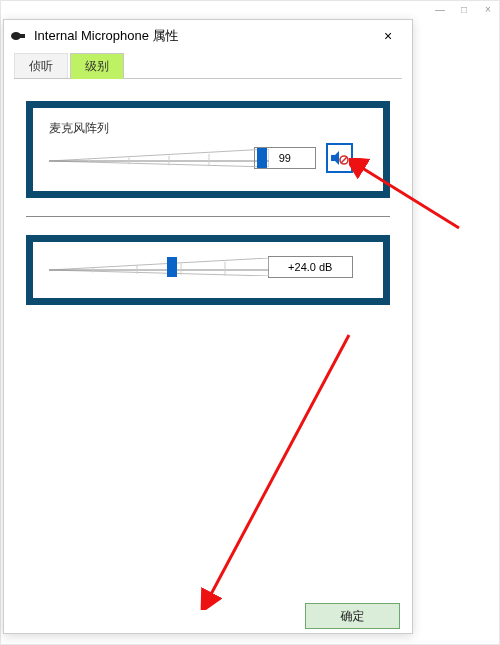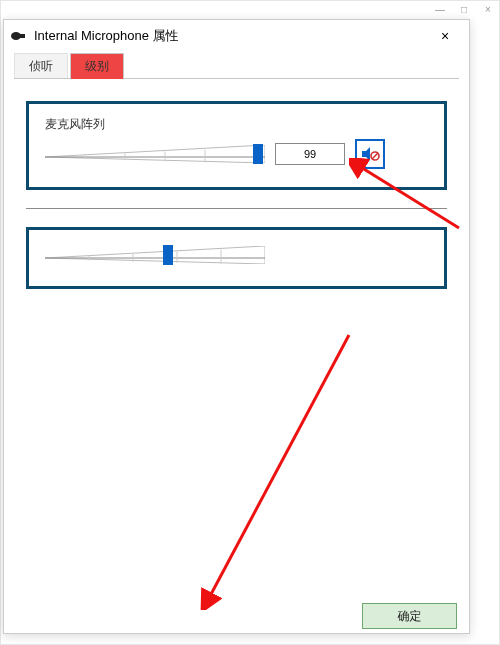--- a/index.html
+++ b/index.html
@@ -1,31 +1,31 @@
 <!DOCTYPE html>
 <html><head>
 <meta charset="utf-8">
 <style>
   * { box-sizing: border-box; font-family: "Microsoft YaHei", "Segoe UI", sans-serif; }
   body { margin: 0; background: #f0f0f0; width: 500px; height: 645px; position: relative; overflow: hidden; }
   .outer-frame { position: absolute; left: 0; top: 0; width: 500px; height: 645px; background: #fff; border: 1px solid #e6e6e6; }
   .outer-titlebar { height: 17px; display:flex; justify-content:flex-end; align-items:center; padding-right:6px; gap:14px; }
   .outer-ctrl { width:10px; height:10px; color:#999; font-size:10px; line-height:10px; text-align:center; cursor:default; }
-  .dialog { position: absolute; left: 2px; top: 18px; width: 467px; height: 615px; background:#fff; border:1px solid #ccc; box-shadow: 0 2px 10px rgba(0,0,0,.15);}
+  .dialog { position: absolute; left: 2px; top: 18px; width: 410px; height: 615px; background:#fff; border:1px solid #ccc; box-shadow: 0 2px 10px rgba(0,0,0,.15);}
   .dlg-titlebar { height:32px; display:flex; align-items:center; padding:0 6px; }
   .dlg-icon { width:18px; height:14px; margin-right:6px; position:relative;}
   .dlg-icon svg{display:block;}
   .dlg-title { font-size:13px; color:#000; flex:1;}
   .dlg-close { width:36px; height:28px; display:flex; align-items:center; justify-content:center; font-size:14px; color:#000; cursor:default;}
   .tabs { height:26px; display:flex; align-items:flex-end; background:#fff; padding:0 10px;}
   .tab { font-size:12px; color:#333; padding:4px 14px; border:1px solid transparent; border-bottom:none; background:#f3f3f3; margin-right:2px; cursor:default; position:relative; top:1px;}
-  .tab.active { background:#ef4444; border-color:#c7c7c7; z-index:2;}
+  .tab.active { background:#bef264; border-color:#c7c7c7; z-index:2;}
   .tab:not(.active){ border-color:#e1e1e1; }
   .panel { border-top:1px solid #c7c7c7; margin:0 10px 10px 10px; height:510px; padding:16px 8px; position:relative; }
-  .group { border:3px solid #0c4a6e; padding:12px 30px 18px 16px; margin:6px 4px 18px 4px; }
+  .group { border:7px solid #0c4a6e; padding:12px 30px 18px 16px; margin:6px 4px 18px 4px; }
   .group-label { font-size:12px; color:#333; margin-bottom:6px; display:block;}
   .slider-row { display:flex; align-items:center; gap:10px;}
   .slider-shell { position:relative; width:220px; height:26px; }
   .wedge { position:absolute; left:0; top:4px; height:18px; width:220px;}
   .wedge svg{display:block;}
   .thumb { position:absolute; top:3px; width:10px; height:20px; background:#0a64c8; }
   .value-box { width:70px; height:22px; border:1px solid #888; font-size:11px; text-align:center; line-height:20px; color:#000;}
   .mute-btn { width:30px; height:30px; border:2px solid #0a64c8; display:flex; align-items:center; justify-content:center; background:#fff; cursor:default;}
   .mute-btn svg{display:block;}
   .divider { border:none; border-top:1px solid #8a8a8a; margin:0 4px 18px 4px;}
@@ -101,20 +101,21 @@
                 <polygon points="0,12 220,0 220,18 0,12" fill="none" stroke="#bbb" stroke-width="1"></polygon>
                 <line x1="0" y1="12" x2="220" y2="12" stroke="#888" stroke-width="1"></line>
                 <line x1="44" y1="9.6" x2="44" y2="14.4" stroke="#ccc"></line>
                 <line x1="88" y1="7.6" x2="88" y2="15.8" stroke="#ccc"></line>
                 <line x1="132" y1="5.6" x2="132" y2="17" stroke="#ccc"></line>
                 <line x1="176" y1="3.6" x2="176" y2="17.8" stroke="#ccc"></line>
               </svg>
             </div>
             <div class="thumb" style="left:118px"></div>
           </div>
+          <div class="value-box" style="width:90px">+24.0 dB</div>
         </div>
       </div>
 
     </div>
 
     <div class="btn-row">
       <div class="btn primary">确定</div>
     </div>
 
     <svg class="arrow" style="left:345px; top:138px;" width="120" height="80">

